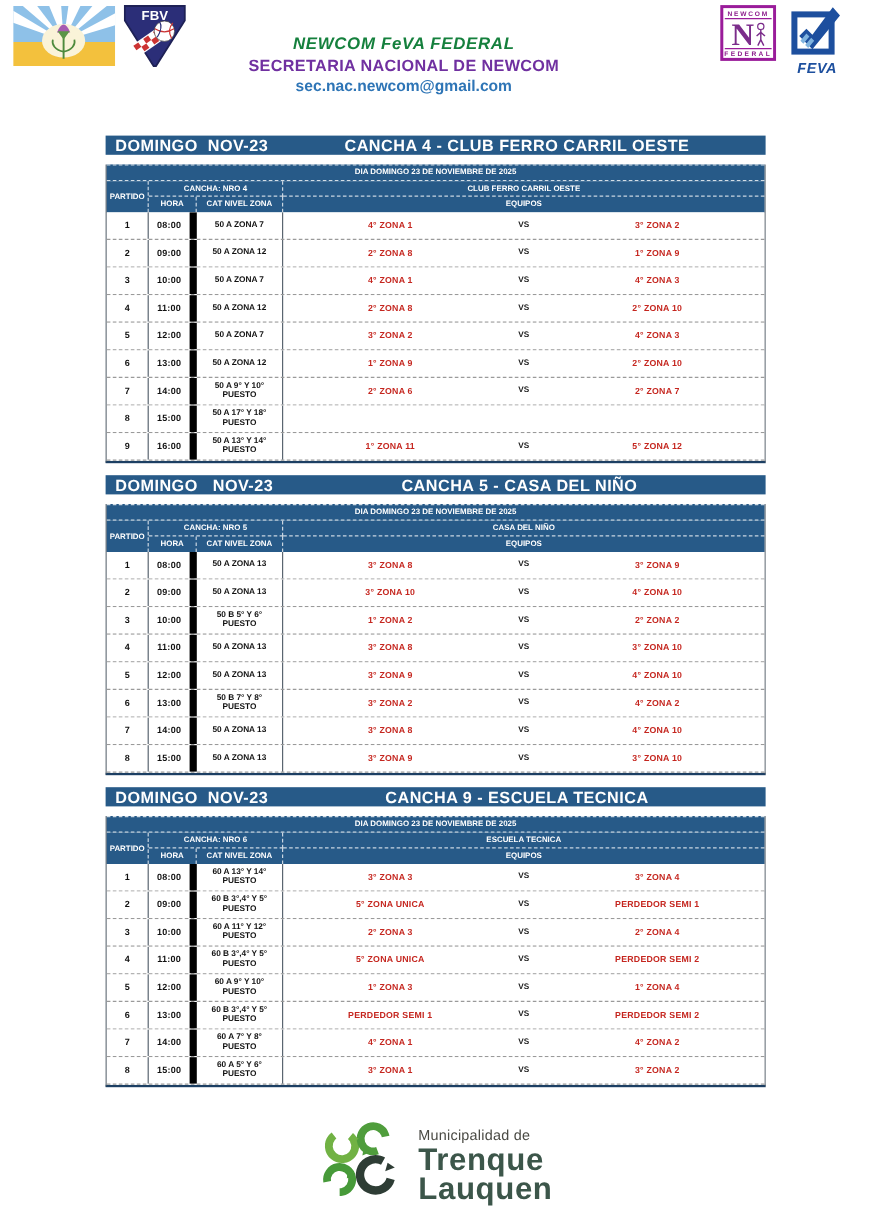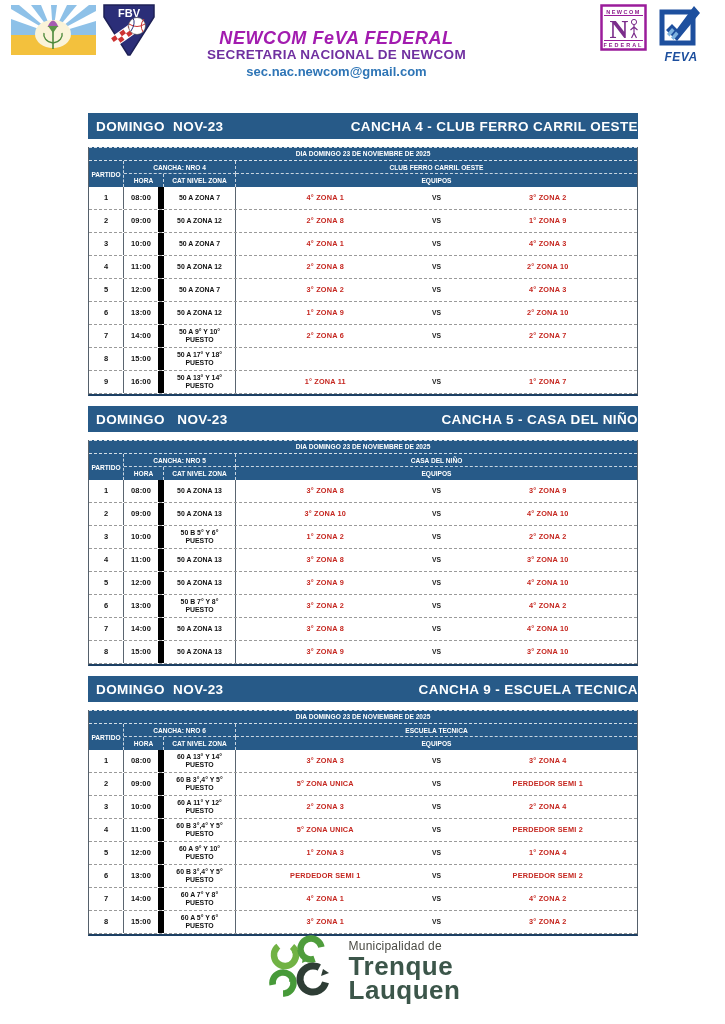--- a/index.html
+++ b/index.html
@@ -6,30 +6,30 @@
   body{width:725px;height:1024px;position:relative;background:#ffffff;
        font-family:"Liberation Sans",sans-serif;overflow:hidden;}
   
   .page-header{position:absolute;top:0;left:0;width:673px;height:100px;}
   .logo{position:absolute;}
   .logo-flag{left:11px;top:5px;}
   .logo-fbv{left:103px;top:4px;}
   .logo-newcom{left:600px;top:4px;}
   .logo-feva{left:657px;top:4px;}
   .hdr-line{position:absolute;left:0;width:100%;text-align:center;font-weight:bold;}
-  .hdr-script{top:28px;font-size:18px;font-style:italic;color:#a21caf;letter-spacing:.6px;}
+  .hdr-script{top:28px;font-size:14px;font-style:italic;color:#15803d;letter-spacing:.6px;}
   .hdr-sub{top:47px;font-size:13.5px;color:#7030A0;letter-spacing:.3px;}
   .hdr-email{top:64px;font-size:13px;color:#2E75B6;}
   
   .content{position:absolute;left:88px;top:113px;width:550px;}
   .sched{margin-bottom:10px;}
-  .bar{height:26px;background:#275A88;color:#fff;display:flex;align-items:center;
+  .bar{height:16px;background:#275A88;color:#fff;display:flex;align-items:center;
        font-weight:bold;font-size:13.5px;}
   .bar-day{padding-left:8px;white-space:pre;letter-spacing:.4px;}
-  .bar-venue{flex:1;text-align:right;letter-spacing:.4px;}
+  .bar-venue{flex:1;text-align:center;letter-spacing:.4px;}
   .tbl{margin-top:8px;border-left:1px solid #55606b;border-right:1px solid #55606b;
        border-bottom:2px solid #1c3f63;}
   .thead-date{background:#275A88;color:#fff;font-size:6.6px;font-weight:bold;text-align:center;
        height:12px;line-height:11px;border-top:1px dashed rgba(255,255,255,.8);
        border-bottom:1px dashed rgba(255,255,255,.8);}
   .thead-main{display:grid;grid-template-columns:35px 40px 72px 1fr;grid-auto-rows:13px;
        background:#275A88;color:#fff;font-size:6.6px;font-weight:bold;}
   .th{display:flex;align-items:center;justify-content:center;
        border-right:1px dashed rgba(255,255,255,.75);border-bottom:1px dashed rgba(255,255,255,.75);}
   .th.partido{grid-row:1/3;}
@@ -219,21 +219,21 @@
     <div class="td c-cat">50 A 17° Y 18° PUESTO</div>
   </div>
 
   <div class="tr">
     <div class="td c-partido">9</div>
     <div class="td c-hora">16:00</div>
     <div class="td c-cat">50 A 13° Y 14° PUESTO</div>
     <div class="td teams">
       <div class="team">1° ZONA 11</div>
       <div class="vs">VS</div>
-      <div class="team">1° ZONA 7</div>
+      <div class="team">5° ZONA 12</div>
     </div>
   </div>
 </div>
     </div>
   </section>
 
   <section class="sched">
     <div class="bar">
       <span class="bar-day">DOMINGO   NOV-23</span>
       <span class="bar-venue">CANCHA 5 - CASA DEL NIÑO</span>

